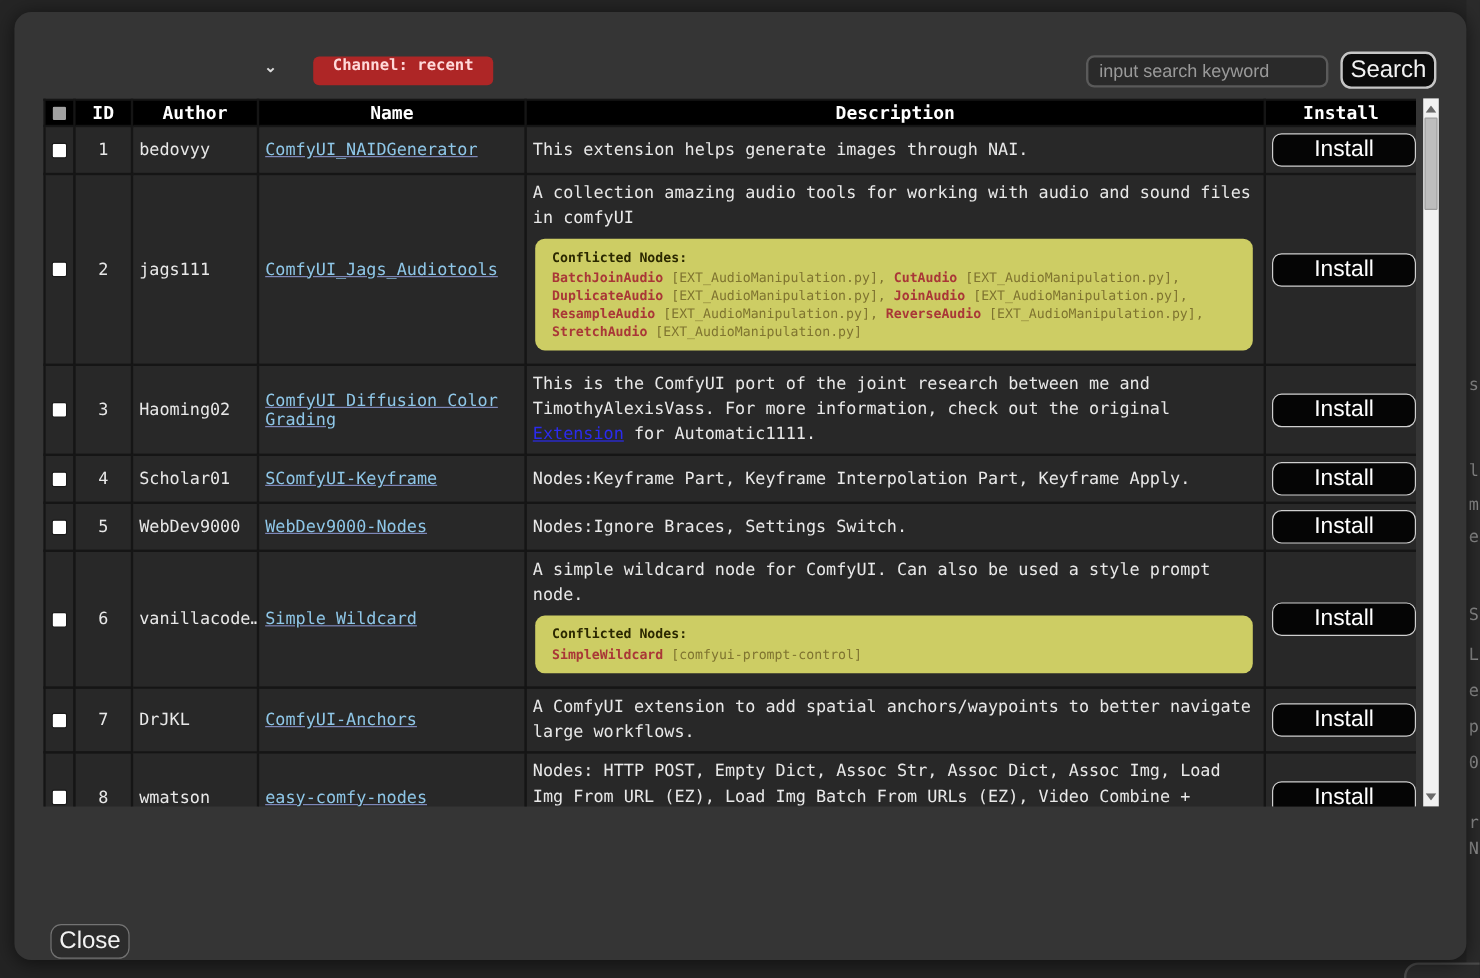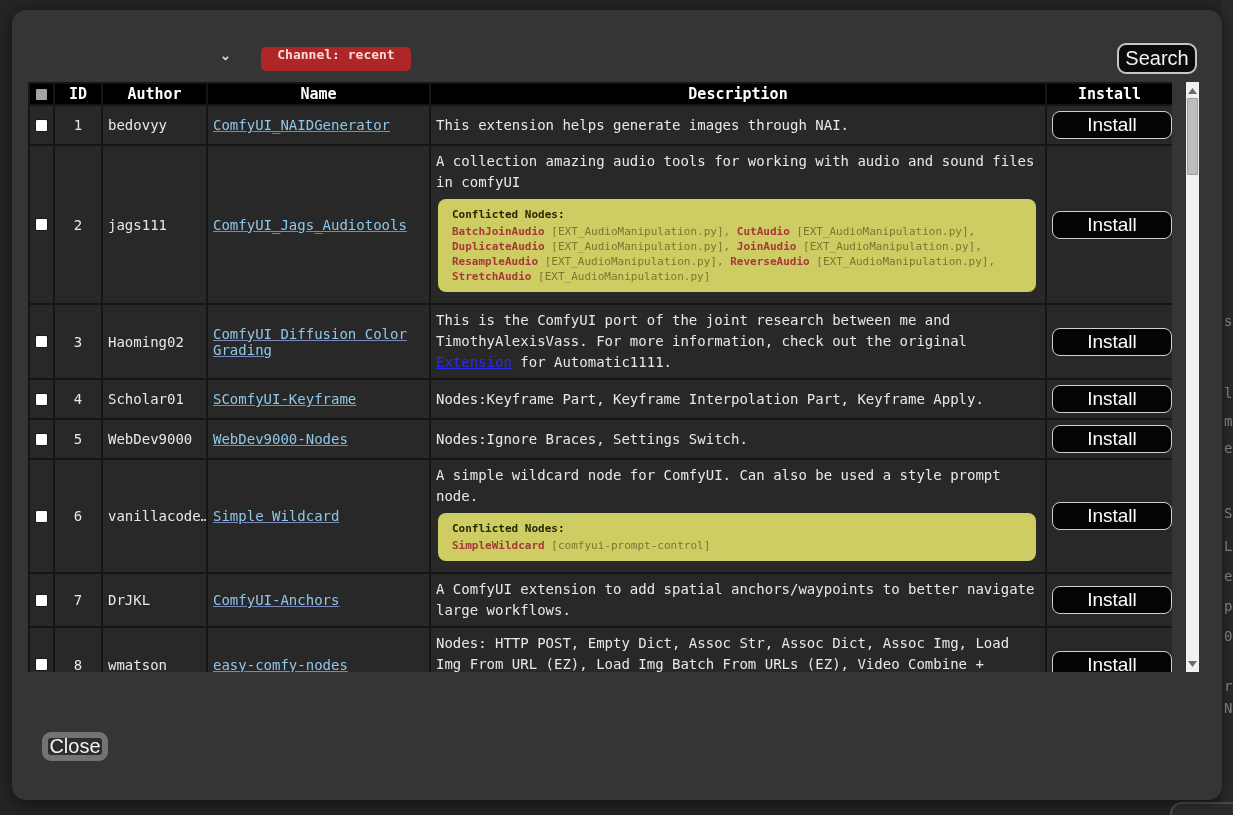--- a/index.html
+++ b/index.html
@@ -35,26 +35,26 @@
     color:#cfcfcf; font-size:15px; padding:0 9px; outline:none;
   }
   .search-input::placeholder { color:#9a9a9a; }
   .btn {
     background:#0b0b0b; color:#f2f2f2; border:2px solid #c6c6c6; border-radius:9px;
     font-family:"Liberation Sans", sans-serif; display:flex; align-items:center; justify-content:center;
     cursor:pointer;
   }
   .search-btn { position:absolute; left:1105px; top:33px; width:80px; height:31px; font-size:20px; }
   .close-btn {
-    position:absolute; left:30px; top:722px; width:66px; height:29px; font-size:20px;
-    background:#2c2c2c; border:6px solid #737373; border-radius:9px;
-  }
-
-  
-  .grid-wrap { position:absolute; left:16px; top:72px; width:1144px; height:590px; overflow:hidden; }
+    position:absolute; left:30px; top:760px; width:66px; height:29px; font-size:20px;
+    background:#2c2c2c; border:1px solid #737373; border-radius:9px;
+  }
+
+  
+  .grid-wrap { position:absolute; left:24px; top:72px; width:1144px; height:590px; overflow:hidden; }
   table { border-collapse:collapse; table-layout:fixed; width:1144px;
           font-family:"DejaVu Sans Mono", monospace; font-size:14px; color:#e8e8e8; }
   th, td { border:2px solid #151515; }
   th { background:#000; color:#fff; font-size:15px; font-weight:bold; height:22px; text-align:center; padding:1px 2px; }
   td { background:#282828; vertical-align:middle; padding:5px 5px; }
   td.c-id { text-align:center; }
   td.c-author { padding-left:5px; white-space:nowrap; overflow:hidden; }
   a.name-link { color:#8fc7e8; font-weight:normal; text-decoration:underline; text-decoration-color:#7d87b8; }
   td.c-desc { line-height:21px; }
   a.inline-link { color:#2b2bee; text-decoration:underline; }
@@ -112,20 +112,21 @@
 <div class="corner-box"></div>
 
 <div class="modal">
 
   <span class="filter-chevron">⌄</span>
 
   <div class="badge">
     <span>Channel: recent</span>
   </div>
 
+  <input class="search-input" type="text" placeholder="input search keyword" style="">
   <button class="btn search-btn">Search</button>
 
   <div class="grid-wrap">
     <table>
       <colgroup>
         <col style="width:25px">
           <col style="width:48px">
           <col style="width:105px">
         <col style="width:223px">
           <col style="width:616px">

